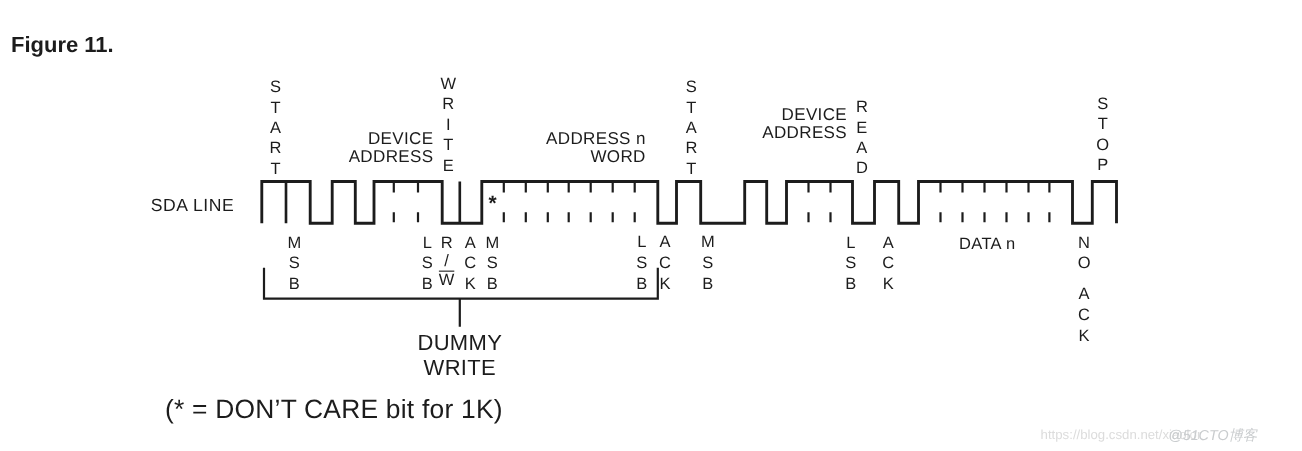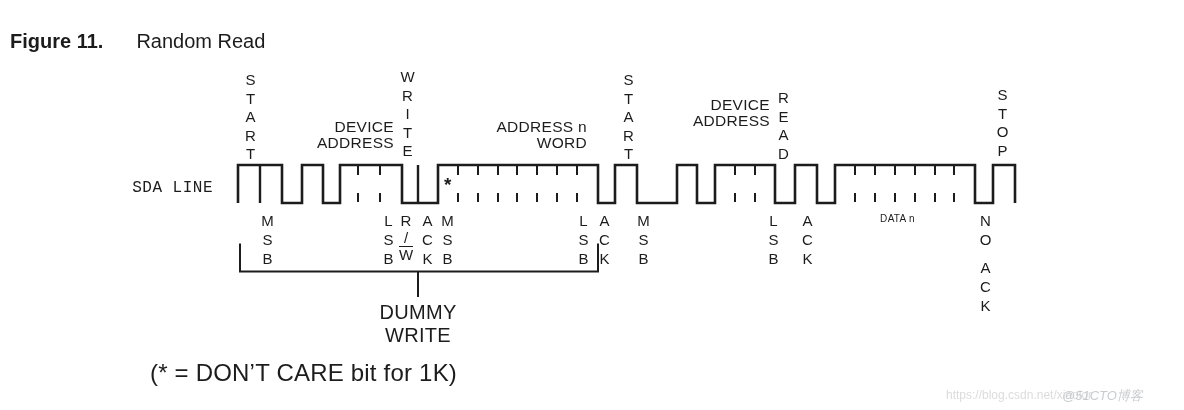--- a/index.html
+++ b/index.html
@@ -12,61 +12,60 @@
   .page{
     position:relative;
     width:1184px;height:410px;
     background:var(--bg);
     font-family:"Liberation Sans","DejaVu Sans",sans-serif;
     color:var(--ink);
     overflow:hidden;
   }
   .abs{position:absolute;}
   
-  .title-row{left:10px;top:30px;display:flex;gap:33px;font-size:20px;white-space:nowrap;}
+  .title-row{left:10px;top:30px;display:flex;gap:16px;font-size:20px;white-space:nowrap;}
   .title-label{font-weight:bold;}
   
   .vlabel{
     writing-mode:vertical-lr;
     text-orientation:upright;
     font-size:15px;
     letter-spacing:2px;
     line-height:16px;
     white-space:nowrap;
   }
   .vtop{letter-spacing:1.5px;}
   
   .field-label{
     width:140px;text-align:right;
     font-size:15.5px;line-height:15.5px;
     letter-spacing:0.3px;
   }
-  .sda-label{left:113px;top:179px;width:100px;text-align:right;font-size:16px;letter-spacing:0.5px;font-family:Liberation Mono, monospace;}
+  .sda-label{left:113px;top:179px;width:100px;text-align:right;font-size:16px;letter-spacing:0.5px;}
   .rw-stack{
     display:flex;flex-direction:column;align-items:center;
     font-size:15px;line-height:17px;
   }
   .ovl{border-top:1.6px solid var(--ink);line-height:15px;}
-  .hlabel{font-size:10px;letter-spacing:0.3px;}
+  .hlabel{font-size:15px;letter-spacing:0.3px;}
   .dummy-label{left:352px;top:301px;width:132px;text-align:center;font-size:20px;letter-spacing:0.3px;}
   .footnote{left:150px;top:359px;font-size:24px;letter-spacing:0.2px;}
   .wm1{left:946px;top:388px;font-size:12px;color:var(--watermark1);white-space:nowrap;}
   .wm2{left:1062px;top:387px;font-size:13px;color:var(--watermark2);white-space:nowrap;font-style:italic;}
   svg{position:absolute;left:0;top:0;}
   svg path{fill:none;stroke:var(--ink);}
   .star-text{font-family:"Liberation Sans","DejaVu Sans",sans-serif;font-size:19px;font-weight:bold;fill:var(--ink);}
 </style>
 </head>
 <body>
 
 <div class="page">
 
   <div class="abs title-row">
     <span class="title-label">Figure 11.</span>
-    <span>Random Read</span>
   </div>
 
   <svg width="1184" height="410" viewBox="0 0 1184 410">
     <path stroke-width="2.6" d="M238,203 V165 H282 V203 H302 V165 H323 V203 H340 V165 H402 V203 H438 V165 H598 V203 H615 V165 H637 V203 H677 V165 H697 V203 H715 V165 H775 V203 H795 V165 H817 V203 H835 V165 H975 V203 H993 V165 H1015 V203"></path>
     <path stroke-width="2.4" d="M260,165 V203 M418,165 V203"></path>
     <path stroke-width="2" d="M358 166v9M380 166v9M458 166v9M478 166v9M498 166v9M517 166v9M537 166v9M557 166v9M577 166v9M735 166v9M755 166v9M855 166v9M875 166v9M895 166v9M915 166v9M935 166v9M954 166v9"></path>
     <path stroke-width="2" d="M358 202v-9M380 202v-9M458 202v-9M478 202v-9M498 202v-9M517 202v-9M537 202v-9M557 202v-9M577 202v-9M735 202v-9M755 202v-9M855 202v-9M875 202v-9M895 202v-9M915 202v-9M935 202v-9M954 202v-9"></path>
     <path stroke-width="2" d="M240 243.5 V271.5 H598 V243.5 M418 271.5 V297"></path>
     <text class="star-text" x="444" y="191">*</text>
   </svg>

